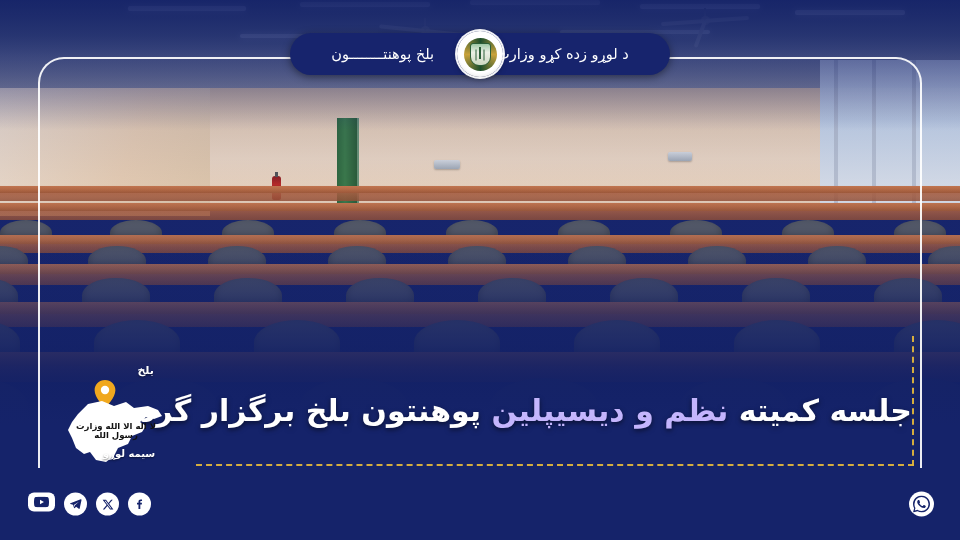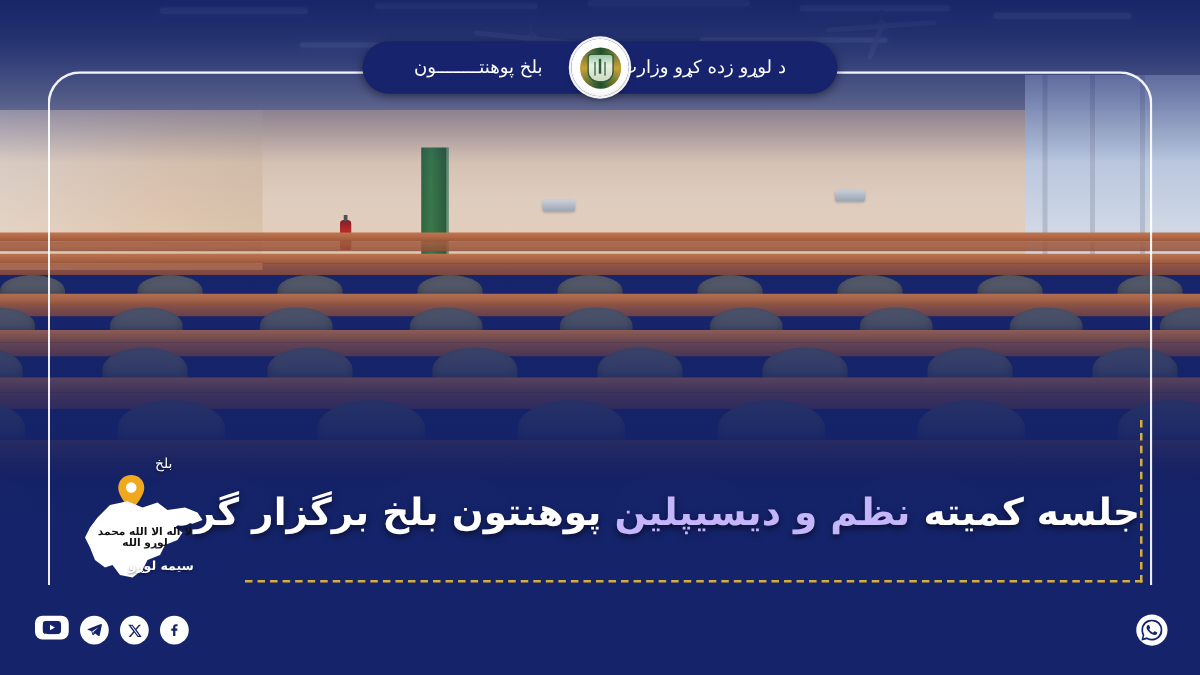--- a/index.html
+++ b/index.html
@@ -161,21 +161,21 @@
     color:#ffffff;
     text-shadow:0 2px 5px rgba(0,0,0,.55);
     white-space:nowrap;
   }
   .hl-accent { color:#c4b5fd; }
 
   
   .maplogo { position:absolute; left:56px; top:362px; width:112px; height:108px; }
   .map-pin-label {
     position:absolute; left:52px; top:2px; width:46px;
-    color:#ffffff; font-size:11px; font-weight:normal; text-align:center; direction:rtl;
+    color:#ffffff; font-size:11px; font-weight:bold; text-align:right; direction:rtl;
     text-shadow:0 1px 2px rgba(0,0,0,.5);
   }
   .map-pin {
     position:absolute; left:38px; top:18px; width:22px; height:28px;
   }
   .map-shape {
     position:absolute; left:6px; top:30px; width:104px; height:74px;
   }
   .map-shahada {
     position:absolute; left:20px; top:56px; width:80px; height:26px;
@@ -369,21 +369,21 @@
   <div class="maplogo">
     <div class="map-pin-label">بلخ</div>
     <svg class="map-pin" viewBox="0 0 22 28">
       <path d="M11 0C5 0 0.6 4.4 0.6 10.2c0 7.3 9.1 16.6 9.5 17 0.5 0.5 1.3 0.5 1.8 0 0.4-0.4 9.5-9.7 9.5-17C21.4 4.4 17 0 11 0z" fill="#f0a81e"></path>
       <circle cx="11" cy="10" r="4.2" fill="#ffffff"></circle>
     </svg>
     <svg class="map-shape" viewBox="0 0 104 74">
       <path d="M16 22 L26 12 L40 9 L52 14 L64 10 L72 16 L86 14 L96 18 L100 24 L92 27 L84 25 L78 30 L84 34 L80 40
                L70 44 L66 52 L56 56 L52 64 L44 70 L34 68 L28 60 L22 62 L14 56 L10 46 L6 38 L10 30 Z" fill="#ffffff"></path>
     </svg>
-    <div class="map-shahada">لا اله الا الله محمد لوړو الله</div>
+    <div class="map-shahada">لا اله الا الله وزارت رسول الله</div>
     <div class="map-sub">سیمه لوړو</div>
   </div>
 
   <div class="footer">
 
     <div class="socials">
       <span class="sicon">
         <svg width="13" height="13" viewBox="0 0 24 24">
             <path fill="#15236a" d="M13.5 21v-8h2.7l.4-3.1h-3.1V7.9c0-.9.25-1.5 1.55-1.5H16.7V3.6c-.3 0-1.3-.13-2.47-.13-2.45 0-4.13 1.5-4.13 4.24V9.9H7.4V13h2.7v8z"></path>
           </svg>

